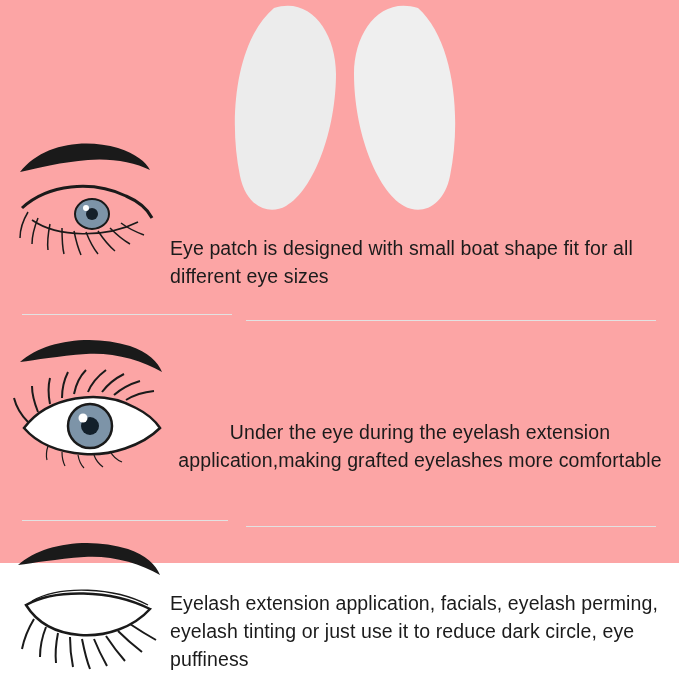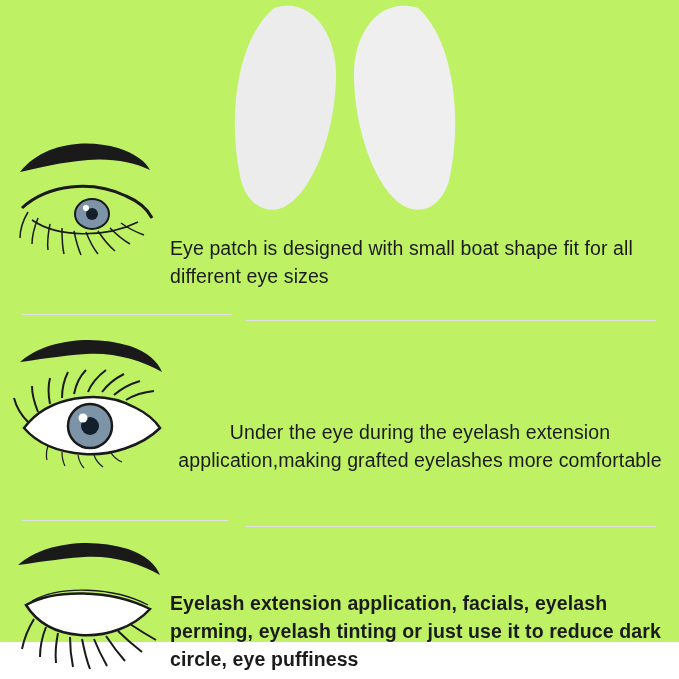--- a/index.html
+++ b/index.html
@@ -11,22 +11,22 @@
     width: 679px;
     height: 679px;
     font-family: "Liberation Sans", sans-serif;
     color: #1a1a1a;
     overflow: hidden;
     position: relative;
   }
   .page {
     position: relative;
     width: 679px;
-    height: 642px;
-    background: #bef264;
+    height: 563px;
+    background: #fca5a5;
   }
 
   
   .patches {
     position: absolute;
     left: 210px;
     top: 0px;
     width: 300px;
     height: 230px;
   }
@@ -56,21 +56,21 @@
     position: absolute;
     left: 170px;
     width: 500px;
     font-size: 19.5px;
     line-height: 28px;
     color: #1b1b1b;
     letter-spacing: 0.1px;
   }
   .row-1 .caption { top: 106px; }
   .row-2 .caption { top: 88px; text-align: center; }
-  .row-3 .caption { top: 56px; font-weight: bold; }
+  .row-3 .caption { top: 56px; }
 
   .divider {
     position: absolute;
     height: 1px;
     background: #e2e2e2;
     border: 0;
   }
   .div-a { left: 22px;  top: 306px; width: 210px; }
   .div-b { left: 246px; top: 312px; width: 410px; }
   .div-c { left: 22px;  top: 512px; width: 206px; }

